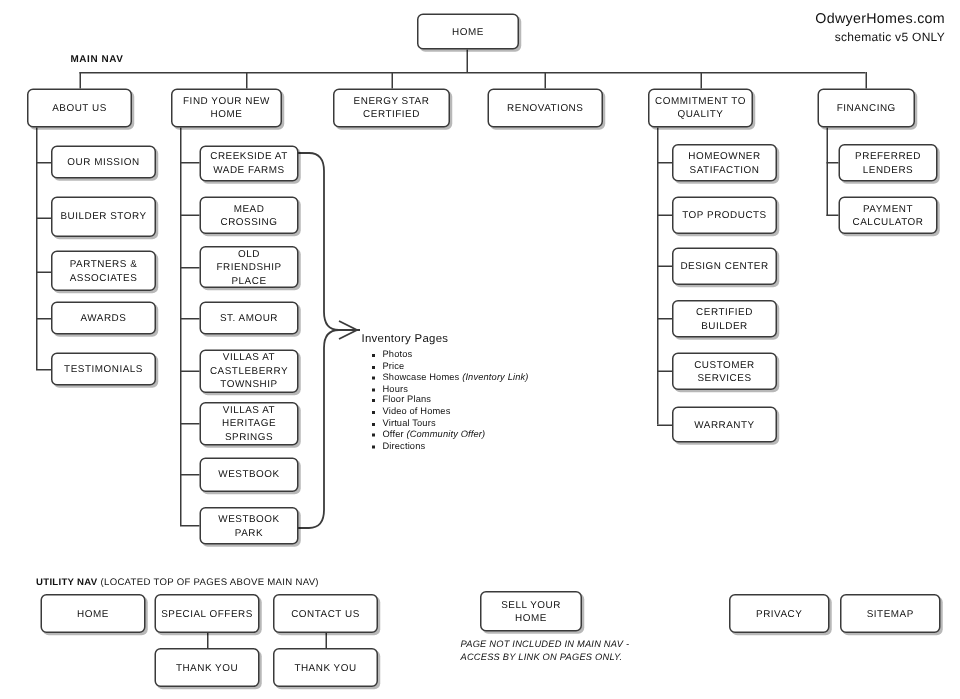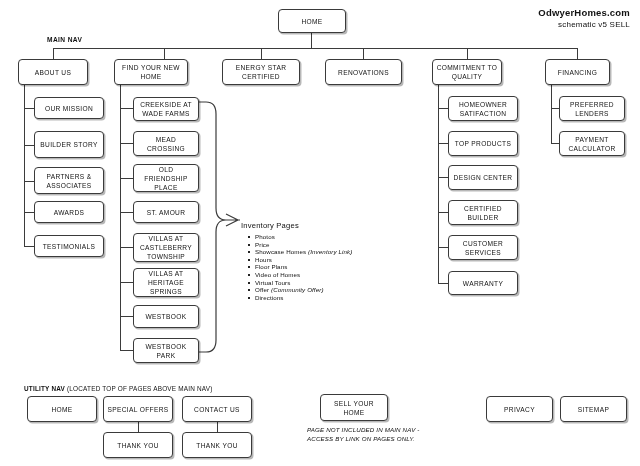--- a/index.html
+++ b/index.html
@@ -33,21 +33,21 @@
   
   .ln{position:absolute;background:#3b3b3b;z-index:1;}
   .h{height:1px;}
   .v{width:1px;}
 
   
   .txt{position:absolute;z-index:4;white-space:nowrap;}
   .title{
     right:10px;top:7px;
     text-align:right;
-    font-size:9.5px;font-weight:bold;letter-spacing:.2px;
+    font-size:9.5px;font-weight:normal;letter-spacing:.2px;
   }
   .subtitle{
     right:10px;top:20px;
     text-align:right;
     font-size:8px;font-weight:normal;letter-spacing:.2px;
   }
   .nav-label{
     font-size:6.6px;font-weight:bold;letter-spacing:.4px;
   }
   .util-label{font-size:6.4px;letter-spacing:.2px;}
@@ -76,21 +76,21 @@
 
   
   #brace{position:absolute;left:196px;top:96px;width:46px;height:262px;z-index:2;}
 </style>
 </head>
 <body>
 
 <div id="canvas">
 
   <div class="txt title">OdwyerHomes.com</div>
-  <div class="txt subtitle">schematic v5 SELL</div>
+  <div class="txt subtitle">schematic v5 ONLY</div>
 
   <div class="box" style="left:278px;top:9px;width:68px;height:24px;">
     <span>HOME</span>
   </div>
 
   <div class="ln v" style="left:311px;top:33px;height:15px;"></div>
 
   <div class="txt nav-label" style="left:47px;top:36px;">MAIN NAV</div>
   <div class="ln h" style="left:53px;top:48px;width:524px;"></div>
 

